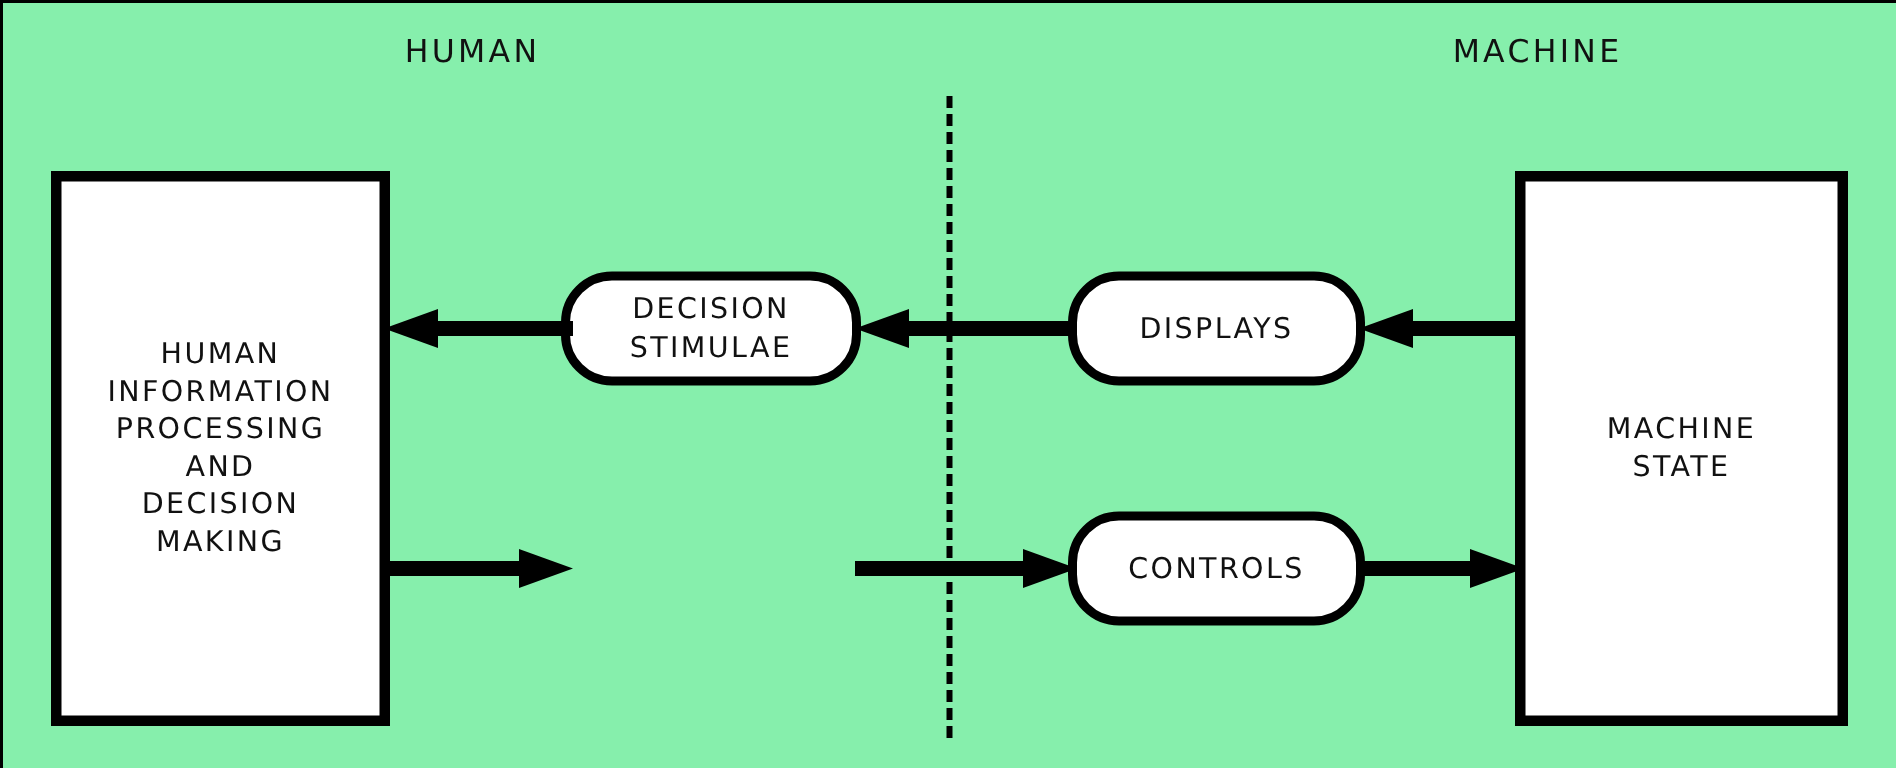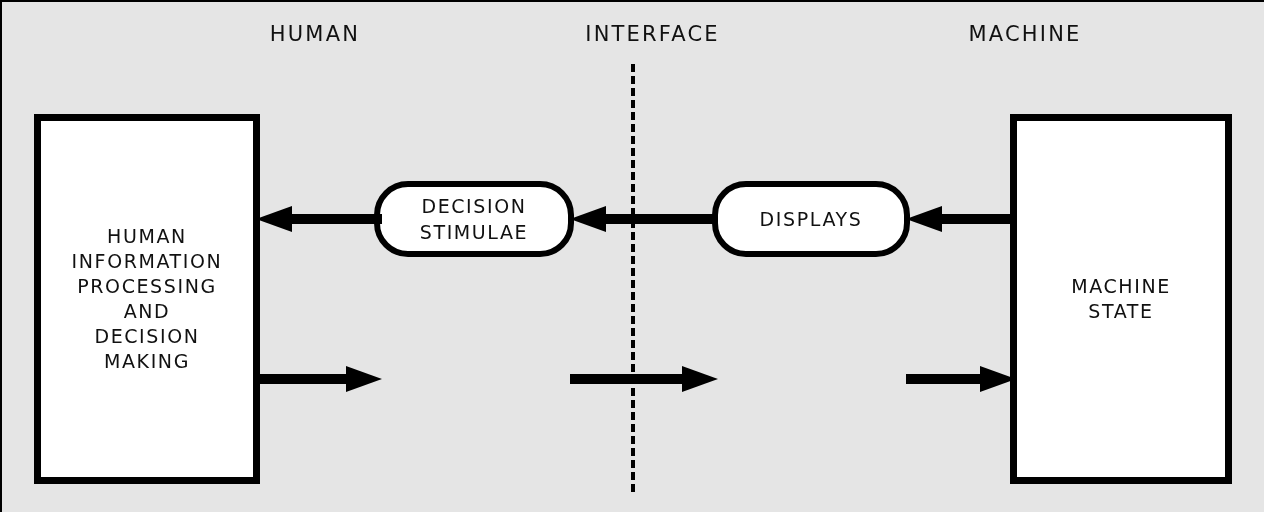--- a/index.html
+++ b/index.html
@@ -5,21 +5,21 @@
 <style>
   html, body {
     margin: 0;
     padding: 0;
     background: #ffffff;
   }
   #page {
     position: relative;
     width: 1264px;
     height: 512px;
-    background: #e5e5e5;
+    background: #86efac;
     overflow: hidden;
     font-family: "DejaVu Sans", sans-serif;
   }
   
   .frame-left {
     position: absolute;
     left: 0; top: 0;
     width: 2px; height: 512px;
     background: #000;
   }
@@ -100,21 +100,20 @@
 </head>
 <body>
 
 <div id="page">
 
   <div class="frame-left"></div>
   <div class="frame-top"></div>
 
   <div class="col-label" style="left:220px; width:190px;">HUMAN</div>
 
-  <div class="col-label" style="left:555px; width:195px;">INTERFACE</div>
 
   <div class="col-label" style="left:930px; width:190px;">MACHINE</div>
 
   <div class="divider"></div>
 
   <div class="block" style="left:34px; top:114px; width:226px; height:370px;">
     <div class="block-text">HUMAN
 INFORMATION
 PROCESSING
 AND
@@ -130,20 +129,23 @@
   <div class="pill" style="left:374px; top:181px; width:200px; height:76px;">
     <div class="pill-text">DECISION
 STIMULAE</div>
   </div>
 
   <div class="pill" style="left:712px; top:181px; width:198px; height:76px;align-items:center;">
     <div class="pill-text">DISPLAYS</div>
   </div>
 
 
+  <div class="pill" style="left:712px; top:341px; width:198px; height:76px;">
+    <div class="pill-text">CONTROLS</div>
+  </div>
 
   <div class="arrow" style="left:906px; top:206px; width:110px;">
     <svg width="110" height="26" viewBox="0 0 110 26">
       <path d="M36,8 H110 V18 H36 Z" fill="#000"></path>
       <path d="M36,0 L0,13 L36,26 Z" fill="#000"></path>
     </svg>
   </div>
 
   <div class="arrow" style="left:570px; top:206px; width:148px;">
     <svg width="148" height="26" viewBox="0 0 148 26">

